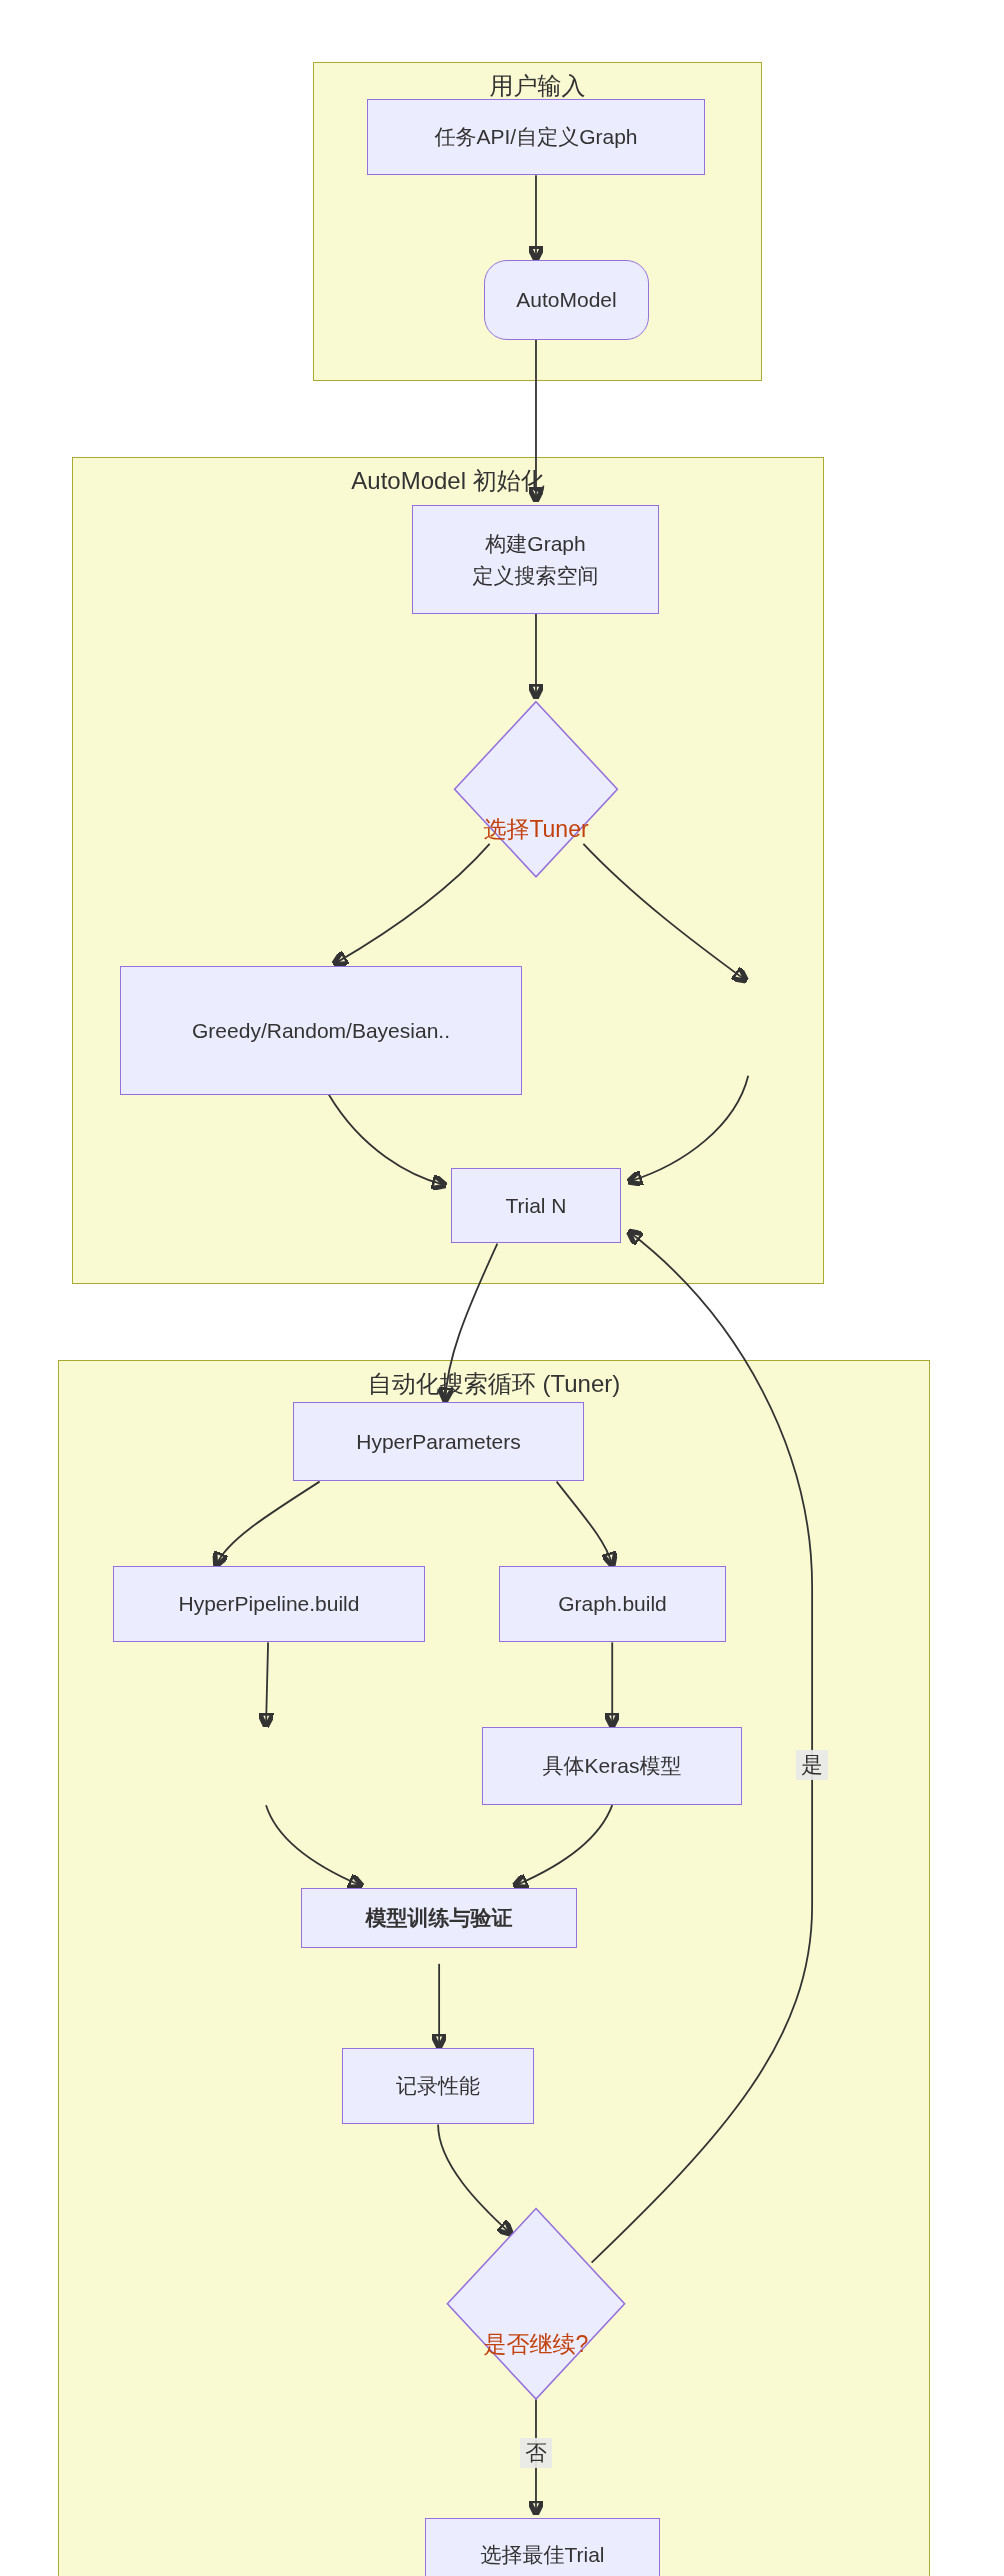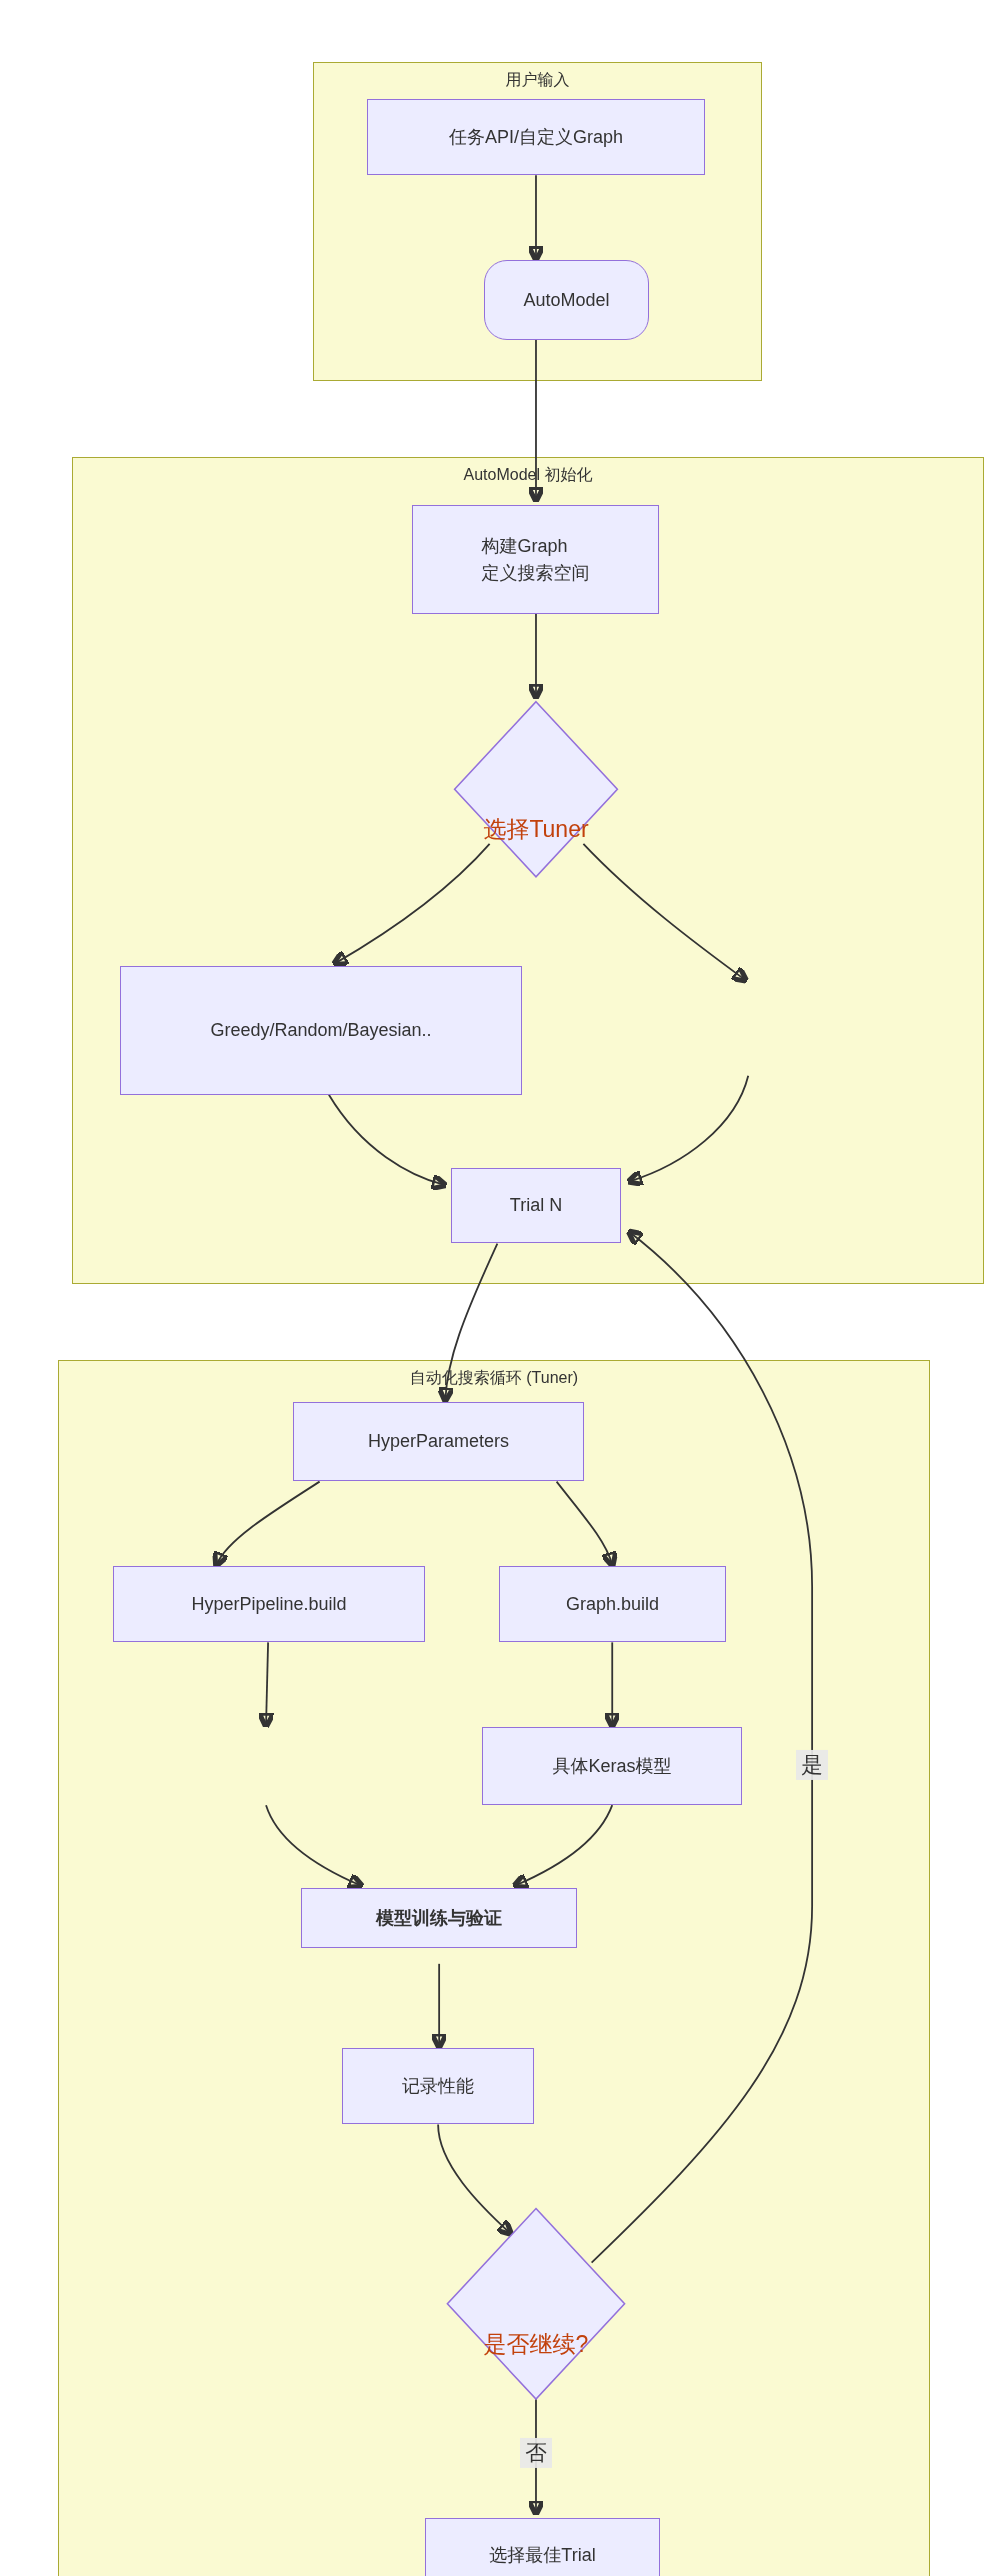--- a/index.html
+++ b/index.html
@@ -7,26 +7,26 @@
     position:relative;width:1005px;height:3226px;background:#ffffff;
     font-family:"Liberation Sans","DejaVu Sans",sans-serif;color:#333333;
     overflow:hidden;
   }
   .cluster{
     position:absolute;background:#FAFAD2;border:1.5px solid #AAAA33;
     box-sizing:border-box;
   }
   .cluster-title{
     position:absolute;top:7.2px;left:0;width:100%;text-align:center;
-    font-size:16px;color:#333333;
+    font-size:24px;color:#333333;
   }
   .node{
     position:absolute;background:#ECECFF;border:1.5px solid #9370DB;
     box-sizing:border-box;display:flex;align-items:center;justify-content:center;
-    text-align:left;font-size:18px;color:#333333;white-space:pre-line;
+    text-align:center;font-size:21px;color:#333333;white-space:pre-line;
     line-height:1.5;
   }
   .node.rounded{border-radius:23px;margin-left:28px;}
   .diamond-label{
     position:absolute;transform:translate(-50%,-50%);
     font-size:23px;color:#c2410c;white-space:nowrap;margin-top:40px;
   }
   .edge-label{
     position:absolute;transform:translate(-50%,-50%);
     font-size:21.6px;color:#333333;background:rgba(232,232,232,0.92);
@@ -37,21 +37,21 @@
   #edge-layer polygon.diamond{fill:#ECECFF;stroke:#9370DB;stroke-width:3px;}
 </style>
 </head>
 <body>
 
 <div id="canvas">
 
   <div class="cluster" style="left:313px;top:62px;width:449px;height:319px;">
     <div class="cluster-title">用户输入</div>
   </div>
-  <div class="cluster" style="left:72px;top:457px;width:912px;height:827px;">
+  <div class="cluster" style="left:72px;top:457px;width:752px;height:827px;">
     <div class="cluster-title">AutoModel 初始化</div>
   </div>
   <div class="cluster" style="left:58px;top:1360px;width:872px;height:1278px;">
     <div class="cluster-title">自动化搜索循环 (Tuner)</div>
   </div>
 
   <svg id="edge-layer" viewBox="0 0 1950 6262">
     <defs>
       <marker id="arrow" viewBox="0 0 10 10" refX="8.5" refY="5" markerWidth="8" markerHeight="8" orient="auto-start-reverse">
         <path d="M0,0 L10,5 L0,10 z" fill="#333333" stroke="none"></path>

